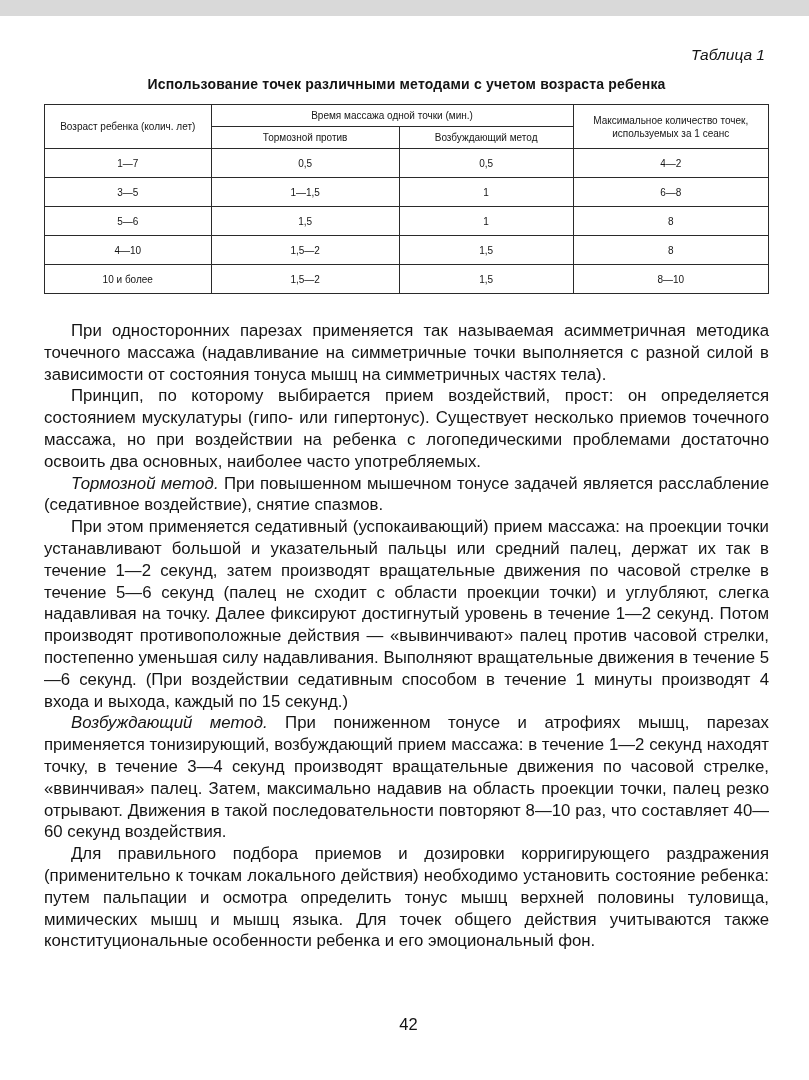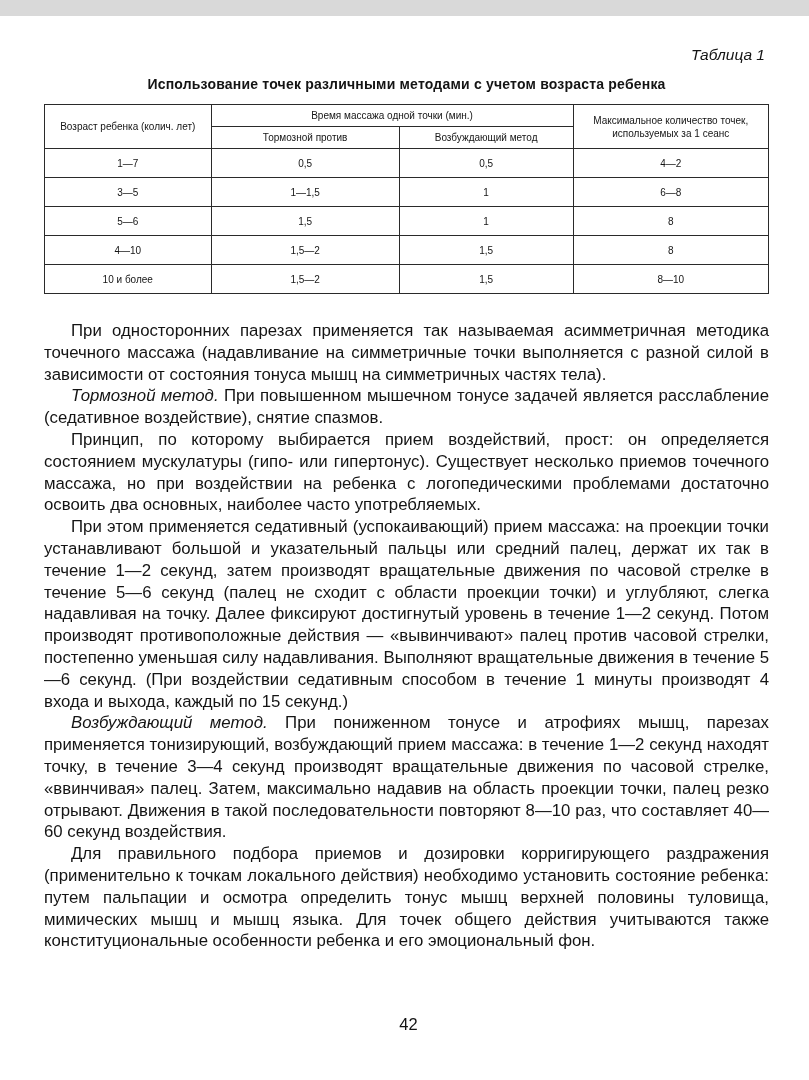--- a/index.html
+++ b/index.html
@@ -140,24 +140,24 @@
         <td>8—10</td>
       </tr>
     </tbody>
   </table>
 
   <div class="body-text">
     <p>
       <span class="lead"></span><span>При односторонних парезах применяется так называемая асимметричная методика точечного массажа (надавливание на симметричные точки выполняется с разной силой в зависимости от состояния тонуса мышц на симметричных частях тела).</span>
     </p>
     <p>
-      <span class="lead">Тормозной метод.</span><span> При повышенном мышечном тонусе задачей является расслабление (седативное воздействие), снятие спазмов.</span>
+      <span class="lead"></span><span>Принцип, по которому выбирается прием воздействий, прост: он определяется состоянием мускулатуры (гипо- или гипертонус). Существует несколько приемов точечного массажа, но при воздействии на ребенка с логопедическими проблемами достаточно освоить два основных, наиболее часто употребляемых.</span>
     </p>
     <p>
-      <span class="lead"></span><span>Принцип, по которому выбирается прием воздействий, прост: он определяется состоянием мускулатуры (гипо- или гипертонус). Существует несколько приемов точечного массажа, но при воздействии на ребенка с логопедическими проблемами достаточно освоить два основных, наиболее часто употребляемых.</span>
+      <span class="lead">Тормозной метод.</span><span> При повышенном мышечном тонусе задачей является расслабление (седативное воздействие), снятие спазмов.</span>
     </p>
     <p>
       <span class="lead"></span><span>При этом применяется седативный (успокаивающий) прием массажа: на проекции точки устанавливают большой и указательный пальцы или средний палец, держат их так в течение 1—2 секунд, затем производят вращательные движения по часовой стрелке в течение 5—6 секунд (палец не сходит с области проекции точки) и углубляют, слегка надавливая на точку. Далее фиксируют достигнутый уровень в течение 1—2 секунд. Потом производят противоположные действия — «вывинчивают» палец против часовой стрелки, постепенно уменьшая силу надавливания. Выполняют вращательные движения в течение 5—6 секунд. (При воздействии седативным способом в течение 1 минуты производят 4 входа и выхода, каждый по 15 секунд.)</span>
     </p>
     <p>
       <span class="lead">Возбуждающий метод.</span><span> При пониженном тонусе и атрофиях мышц, парезах применяется тонизирующий, возбуждающий прием массажа: в течение 1—2 секунд находят точку, в течение 3—4 секунд производят вращательные движения по часовой стрелке, «ввинчивая» палец. Затем, максимально надавив на область проекции точки, палец резко отрывают. Движения в такой последовательности повторяют 8—10 раз, что составляет 40—60 секунд воздействия.</span>
     </p>
     <p>
       <span class="lead"></span><span>Для правильного подбора приемов и дозировки корригирующего раздражения (применительно к точкам локального действия) необходимо установить состояние ребенка: путем пальпации и осмотра определить тонус мышц верхней половины туловища, мимических мышц и мышц языка. Для точек общего действия учитываются также конституциональные особенности ребенка и его эмоциональный фон.</span>
     </p>

